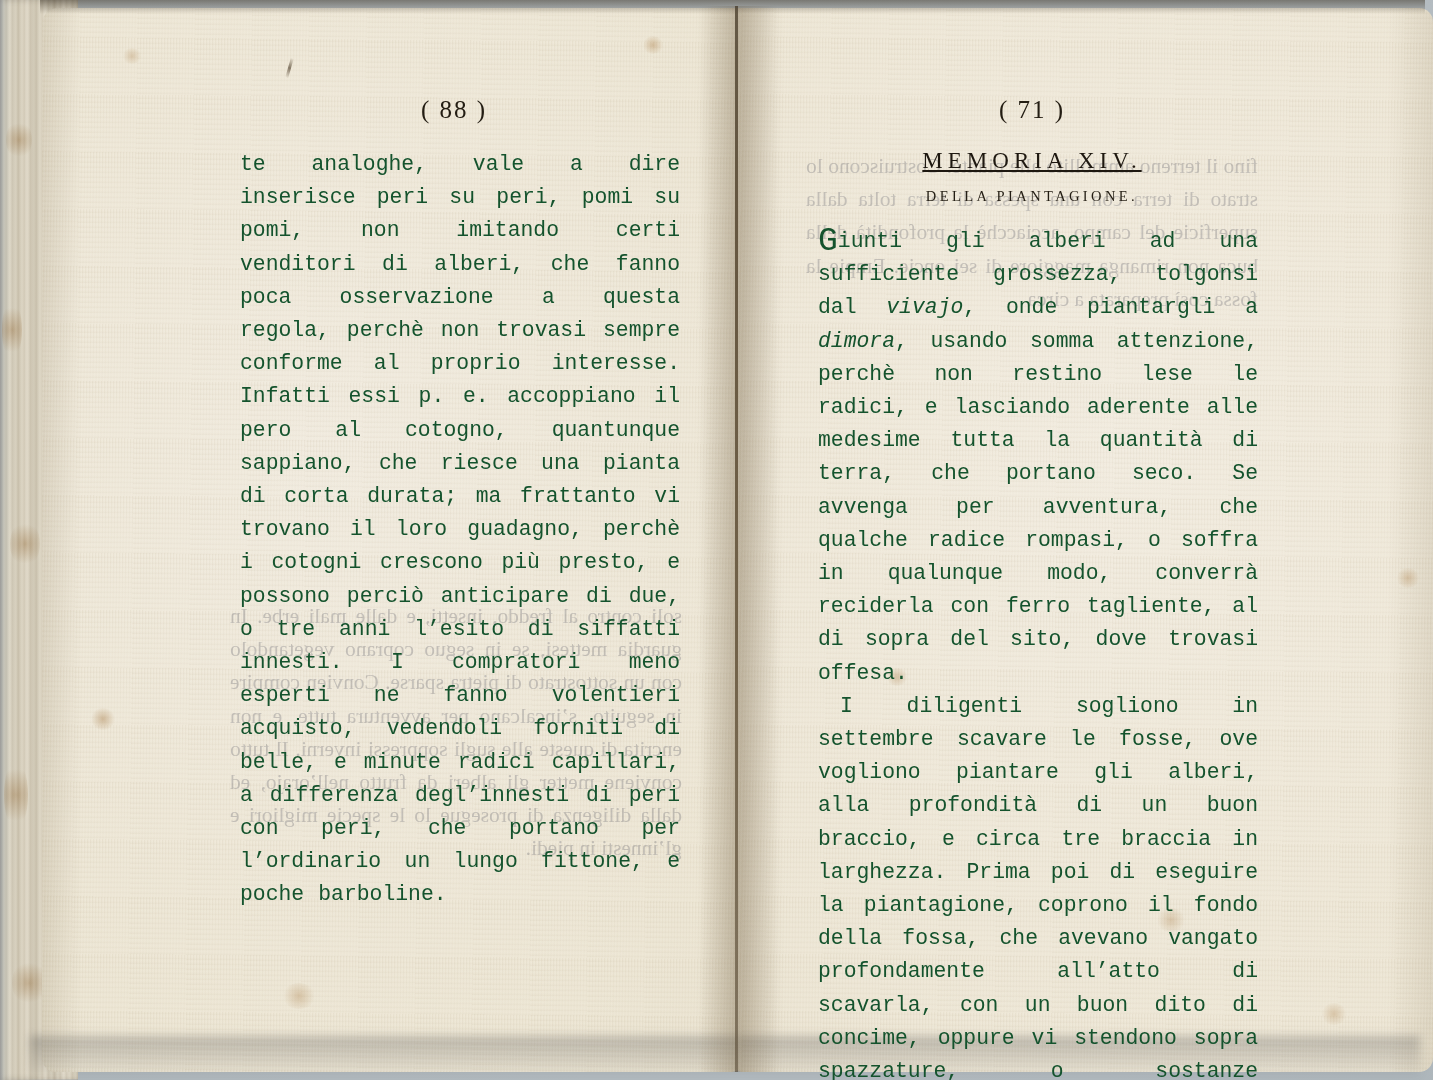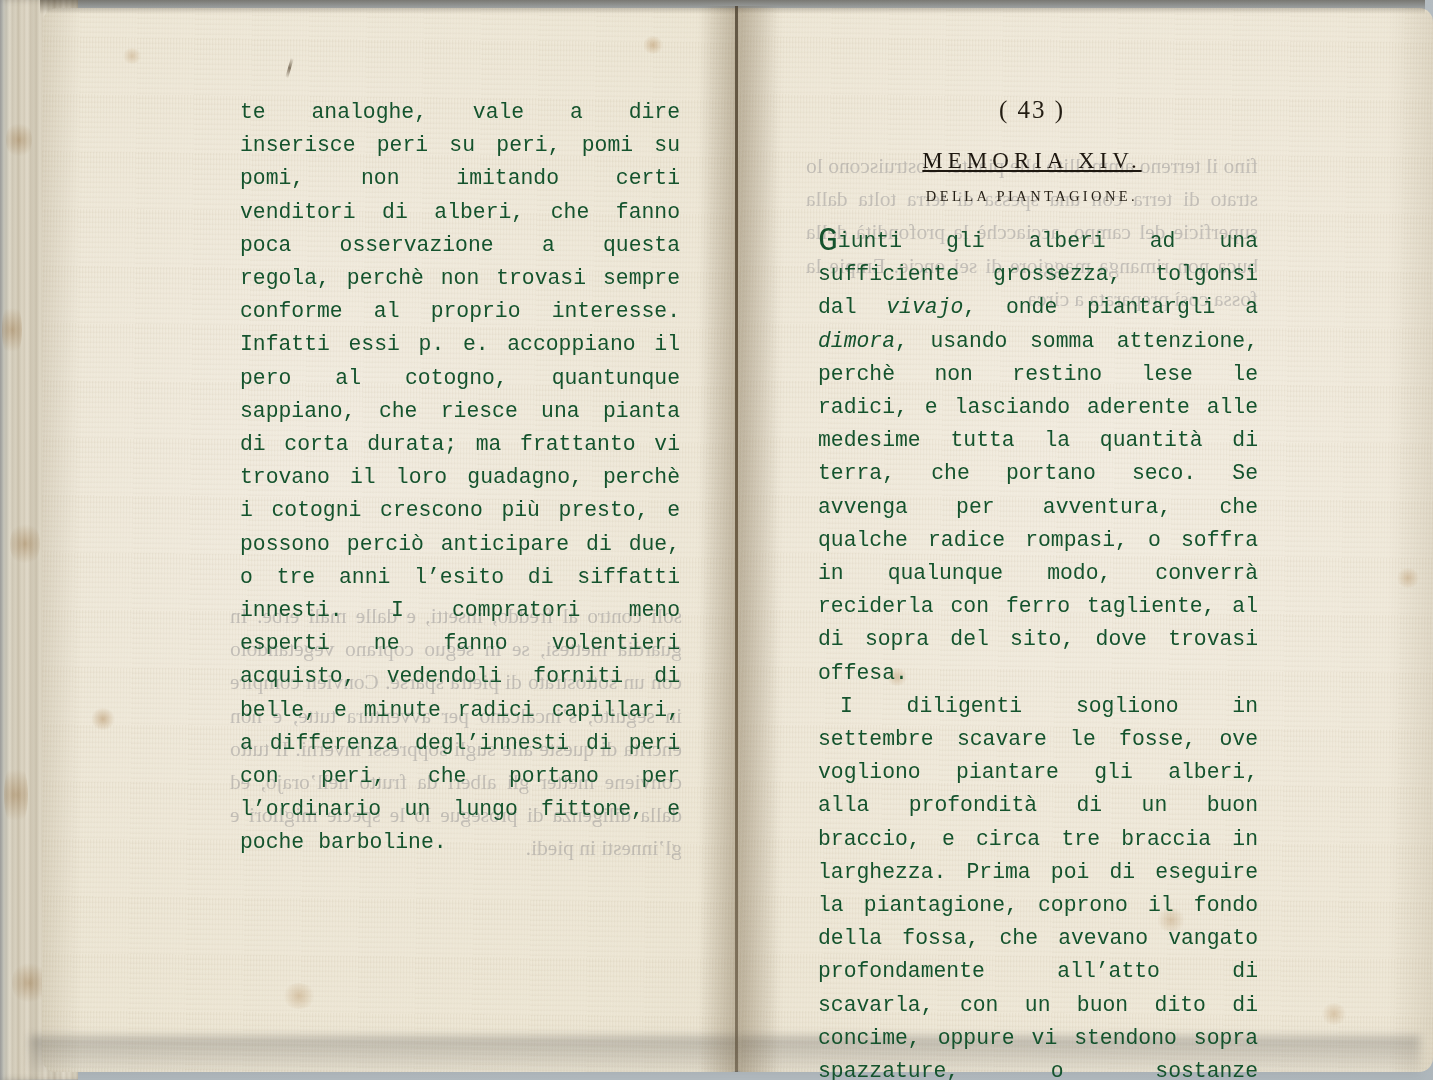--- a/index.html
+++ b/index.html
@@ -298,25 +298,26 @@
   <div class="gutter"></div>
   <div class="top-shadow"></div>
 
   <div class="pencil-mark"></div>
 
   <div class="showthrough st-left">soli contro al freddo, insetti, e dalle mali erbe. In guardia mettesi, se in seguo coprano vegetandolo con un sottostrato di pietra sparse. Convien compire in seguito, s’incalcano per avventura tutte, e non encrita di queste alle sugli soppressi inverni. Il tutto conviene metter gli alberi da frutto nell’orajo, ed dalla diligenza di prosegue lo le specie migliori e gl’innesti in piedi.</div>
 
   <div class="showthrough st-right">fino il terreno ammollito alle piante. Costruiscono lo strato di terra con una spessa di terra tolta dalla superficie del campo, acciacchè la profondità della buca non rimanga maggiore di sei oncie. Empie la fossa così preparata a circa</div>
 
   <div class="textblock tb-left">
+    <div class="folio">( 88 )</div>
     <p class="body">te analoghe, vale a dire inserisce peri su peri, pomi su pomi, non imitando certi venditori di alberi, che fanno poca osservazione a questa regola, perchè non trovasi sempre conforme al proprio interesse. Infatti essi p. e. accoppiano il pero al cotogno, quantunque sappiano, che riesce una pianta di corta durata; ma frattanto vi trovano il loro guadagno, perchè i cotogni crescono più presto, e possono perciò anticipare di due, o tre anni l’esito di siffatti innesti. I compratori meno esperti ne fanno volentieri acquisto, vedendoli forniti di belle, e minute radici capillari, a differenza degl’innesti di peri con peri, che portano per l’ordinario un lungo fittone, e poche barboline.</p>
   </div>
 
   <div class="textblock tb-right">
-    <div class="folio">( 43 )</div>
+    <div class="folio">( 71 )</div>
 
     <div class="memoria-title">MEMORIA XIV.</div>
 
     <div class="memoria-sub">DELLA PIANTAGIONE.</div>
 
     <p class="body">
       <span class="dropcap">G</span><span id="p1text">iunti gli alberi ad una sufficiente grossezza, tolgonsi dal <i>vivajo</i>, onde piantargli a <i>dimora</i>, usando somma attenzione, perchè non restino lese le radici, e lasciando aderente alle medesime tutta la quantità di terra, che portano seco. Se avvenga per avventura, che qualche radice rompasi, o soffra in qualunque modo, converrà reciderla con ferro tagliente, al di sopra del sito, dove trovasi offesa.</span>
     </p>
 
     <p class="body indent" id="p2text">I diligenti sogliono in settembre scavare le fosse, ove vogliono piantare gli alberi, alla profondità di un buon braccio, e circa tre braccia in larghezza. Prima poi di eseguire la piantagione, coprono il fondo della fossa, che avevano vangato profondamente all’atto di scavarla, con un buon dito di concime, oppure vi stendono sopra spazzature, o sostanze vegetabili, atte a mantener sof-</p>

